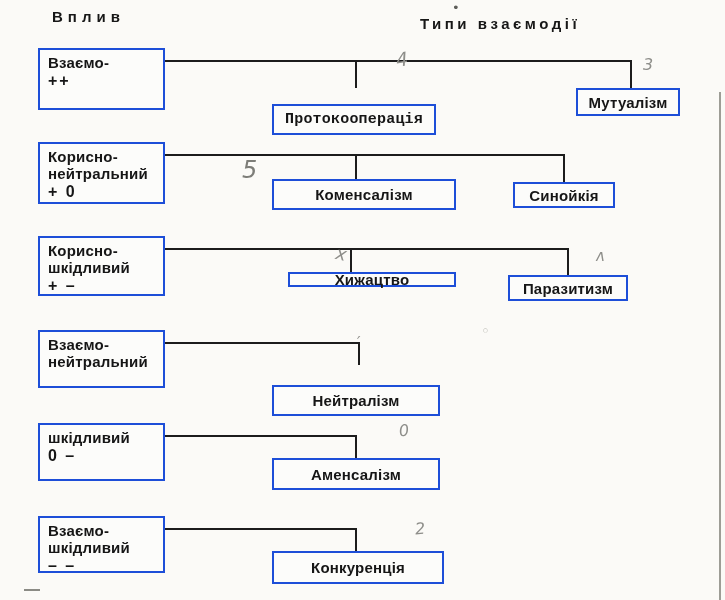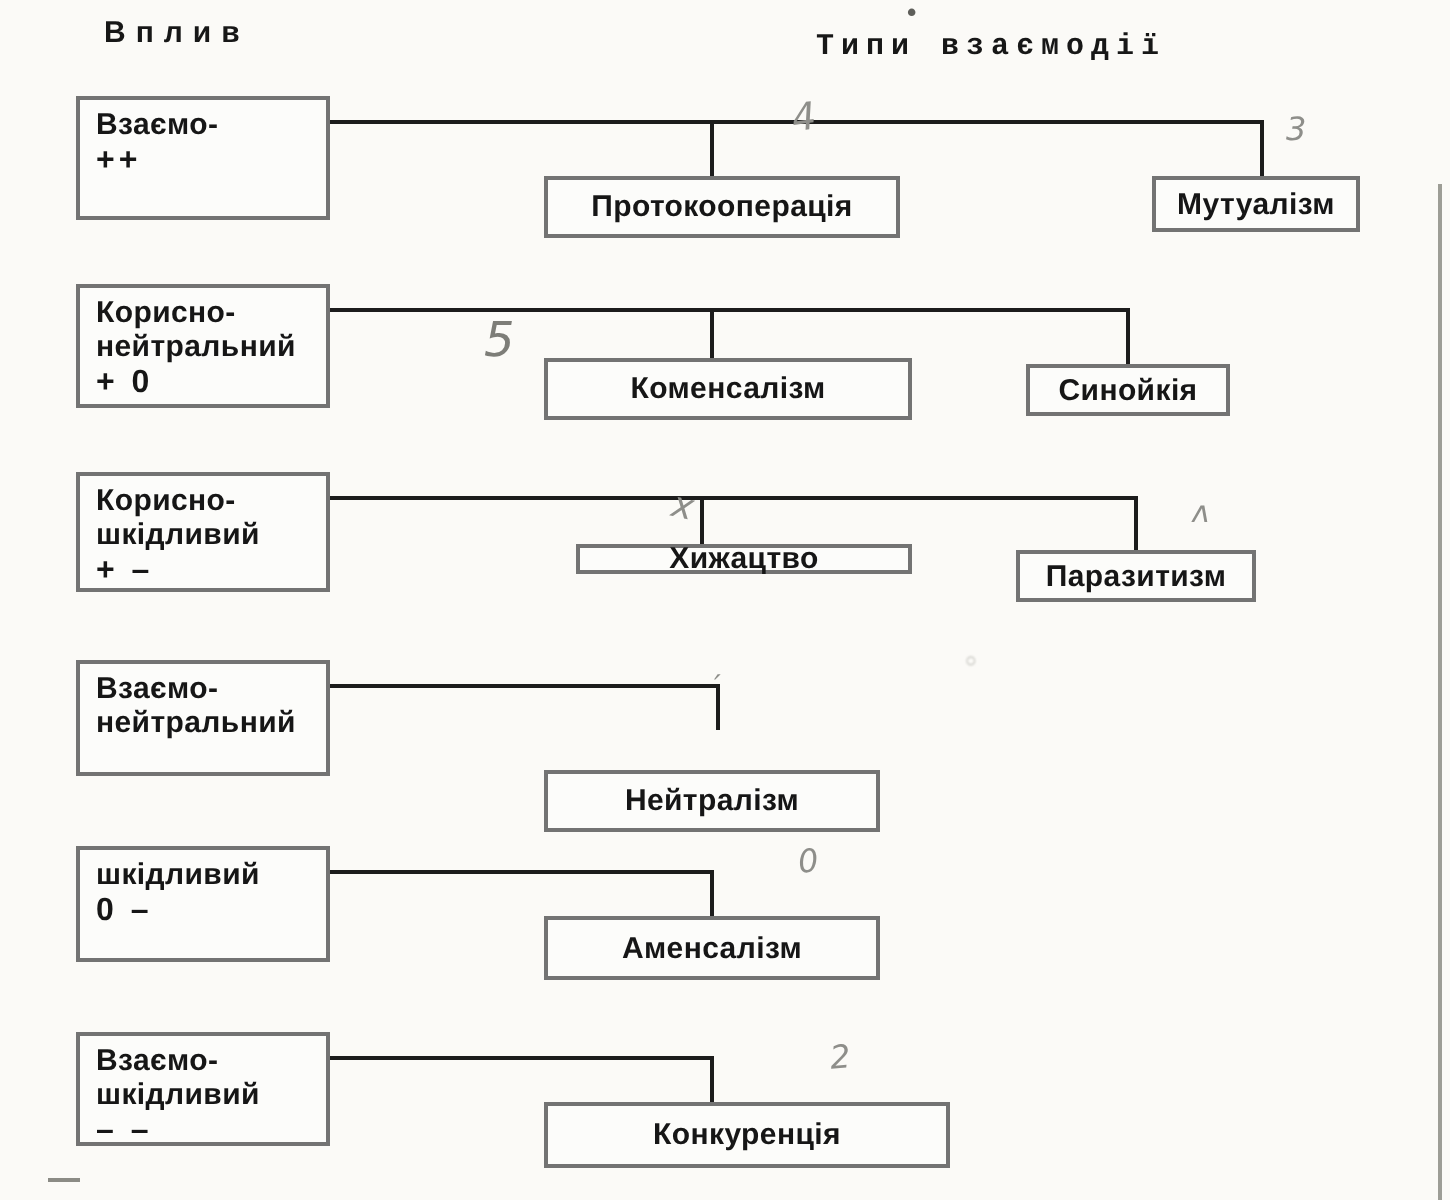--- a/index.html
+++ b/index.html
@@ -17,21 +17,21 @@
   .hdr{
     position:absolute;
     font-weight:bold;
     font-size:15px;
     color:#171717;
     white-space:nowrap;
   }
   .box{
     position:absolute;
     box-sizing:border-box;
-    border:2px solid #737373;
+    border:2px solid #1d4ed8;
     background:rgba(255,255,255,0.35);
   }
   .left-box{
     padding:4px 8px 2px 8px;
     font-weight:bold;
     font-size:15px;
     line-height:17px;
     letter-spacing:0.2px;
   }
   .left-box .signs{
@@ -60,31 +60,31 @@
     pointer-events:none;
   }
   .artifact{position:absolute;}
 </style>
 </head>
 <body>
 
 <div class="page">
 
   <div class="hdr" style="left:52px;top:8px;letter-spacing:5px;">Вплив</div>
-  <div class="hdr" style="left:408px;top:15px;letter-spacing:3.5px;font-family:Liberation Mono, monospace;">Типи взаємодії</div>
+  <div class="hdr" style="left:420px;top:15px;letter-spacing:3.5px;">Типи взаємодії</div>
 
   <div>
     <div class="hline" style="left:164px;top:60px;width:468px;"></div>
     <div class="vline" style="left:355px;top:60px;height:28px;"></div>
     <div class="vline" style="left:630px;top:60px;height:29px;"></div>
     <div class="box left-box" style="left:38px;top:48px;width:127px;height:62px;">
       <div>Взаємо-</div>
       <div class="signs">++</div>
     </div>
-    <div class="box type-box" style="left:272px;top:88px;width:178px;height:31px;">Протокооперація</div>
+    <div class="box type-box" style="left:272px;top:104px;width:164px;height:31px;font-family:Liberation Mono, monospace;">Протокооперація</div>
     <div class="box type-box" style="left:576px;top:88px;width:104px;height:28px;">Мутуалізм</div>
   </div>
 
   <div>
     <div class="hline" style="left:164px;top:154px;width:401px;"></div>
     <div class="vline" style="left:355px;top:154px;height:25px;"></div>
     <div class="vline" style="left:563px;top:154px;height:28px;"></div>
     <div class="box left-box" style="left:38px;top:142px;width:127px;height:62px;">
       <div>Корисно-</div>
       <div>нейтральний</div>
@@ -128,21 +128,21 @@
   </div>
 
   <div>
     <div class="hline" style="left:164px;top:528px;width:193px;"></div>
     <div class="vline" style="left:355px;top:528px;height:23px;"></div>
     <div class="box left-box" style="left:38px;top:516px;width:127px;height:57px;">
       <div>Взаємо-</div>
       <div>шкідливий</div>
       <div class="signs">– –</div>
     </div>
-    <div class="box type-box" style="left:272px;top:551px;width:203px;height:33px;">Конкуренція</div>
+    <div class="box type-box" style="left:272px;top:551px;width:172px;height:33px;">Конкуренція</div>
   </div>
 
   <span class="hand" style="left:396px;top:48px;font-size:19px;transform:rotate(-8deg);">4</span>
   <span class="hand" style="left:643px;top:55px;font-size:16px;">3</span>
   <span class="hand" style="left:242px;top:156px;font-size:24px;color:#7d7d78;">5</span>
   <span class="hand" style="left:336px;top:243px;font-size:18px;transform:rotate(12deg);">х</span>
   <span class="hand" style="left:596px;top:247px;font-size:15px;">ʌ</span>
   <span class="hand" style="left:357px;top:334px;font-size:15px;">′</span>
   <span class="hand" style="left:399px;top:421px;font-size:16px;transform:rotate(-6deg);">0</span>
   <span class="hand" style="left:415px;top:519px;font-size:16px;transform:rotate(-5deg);">2</span>

